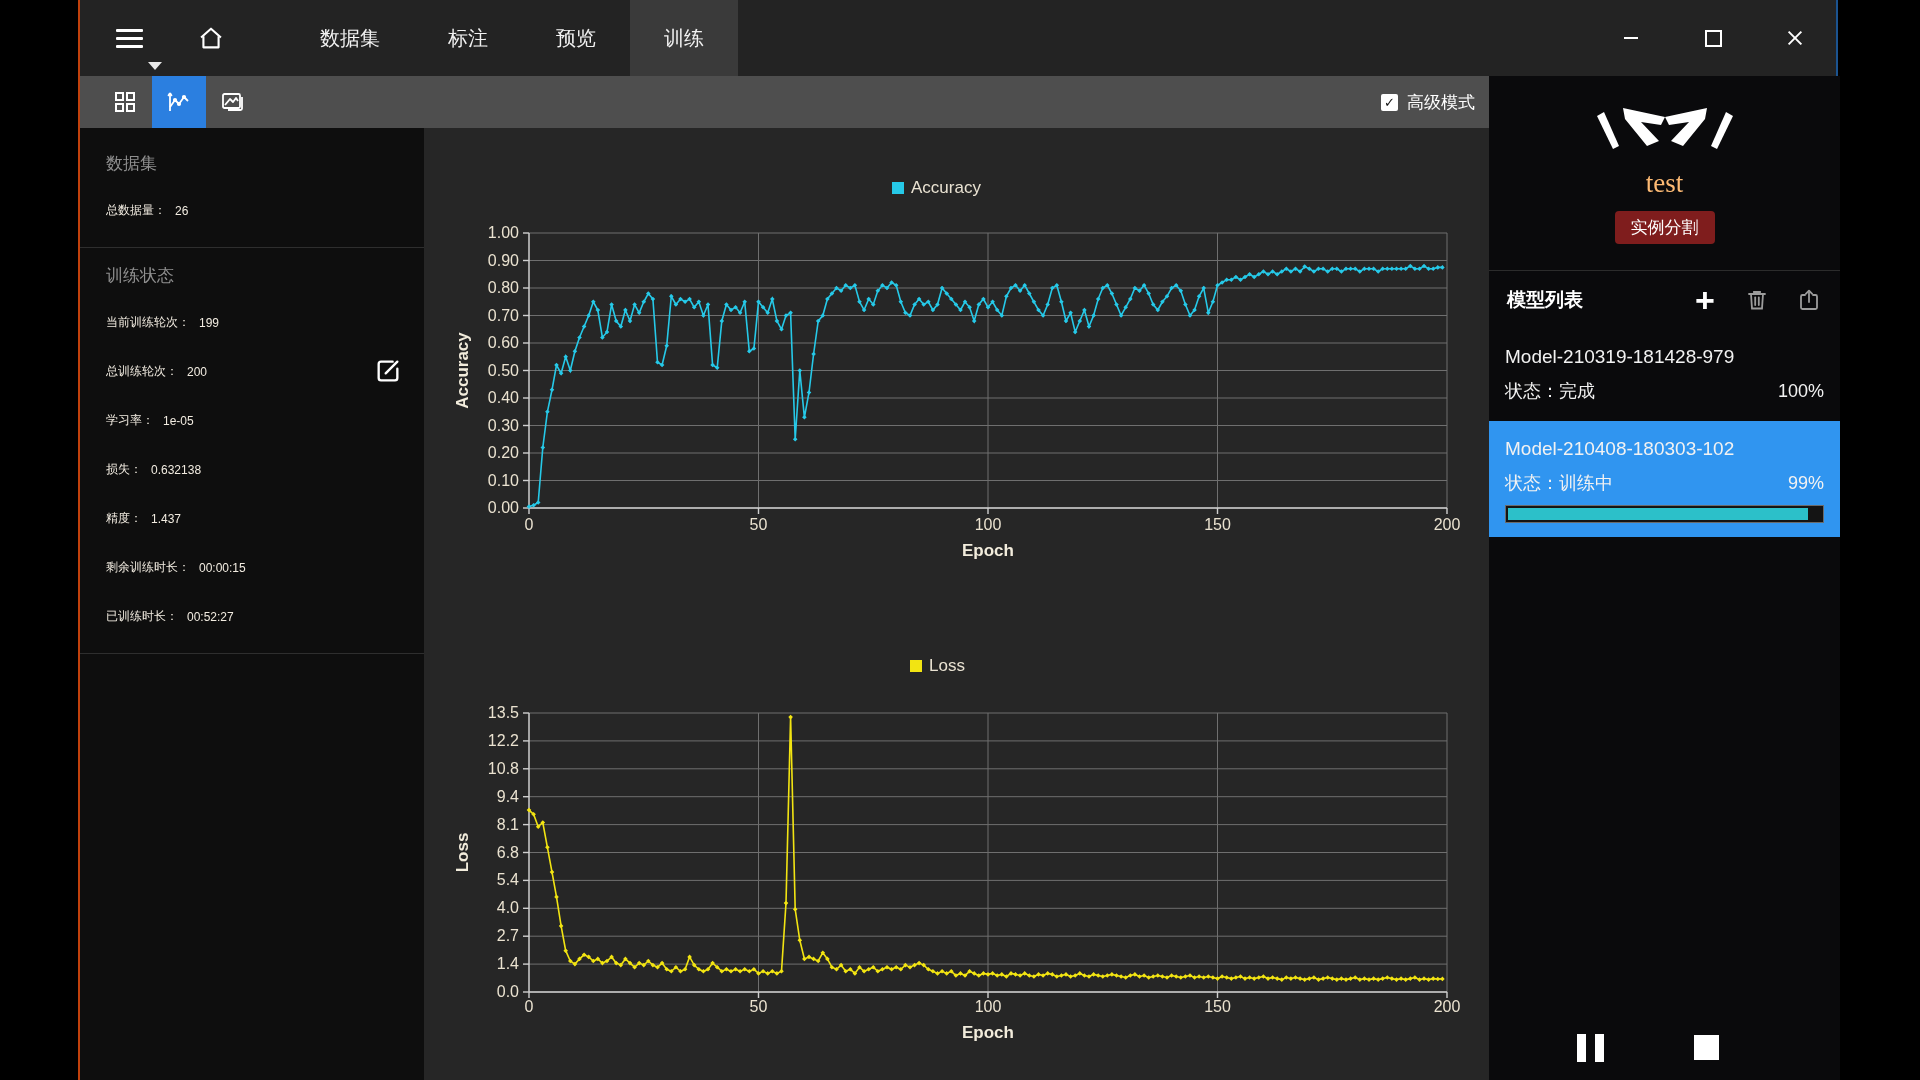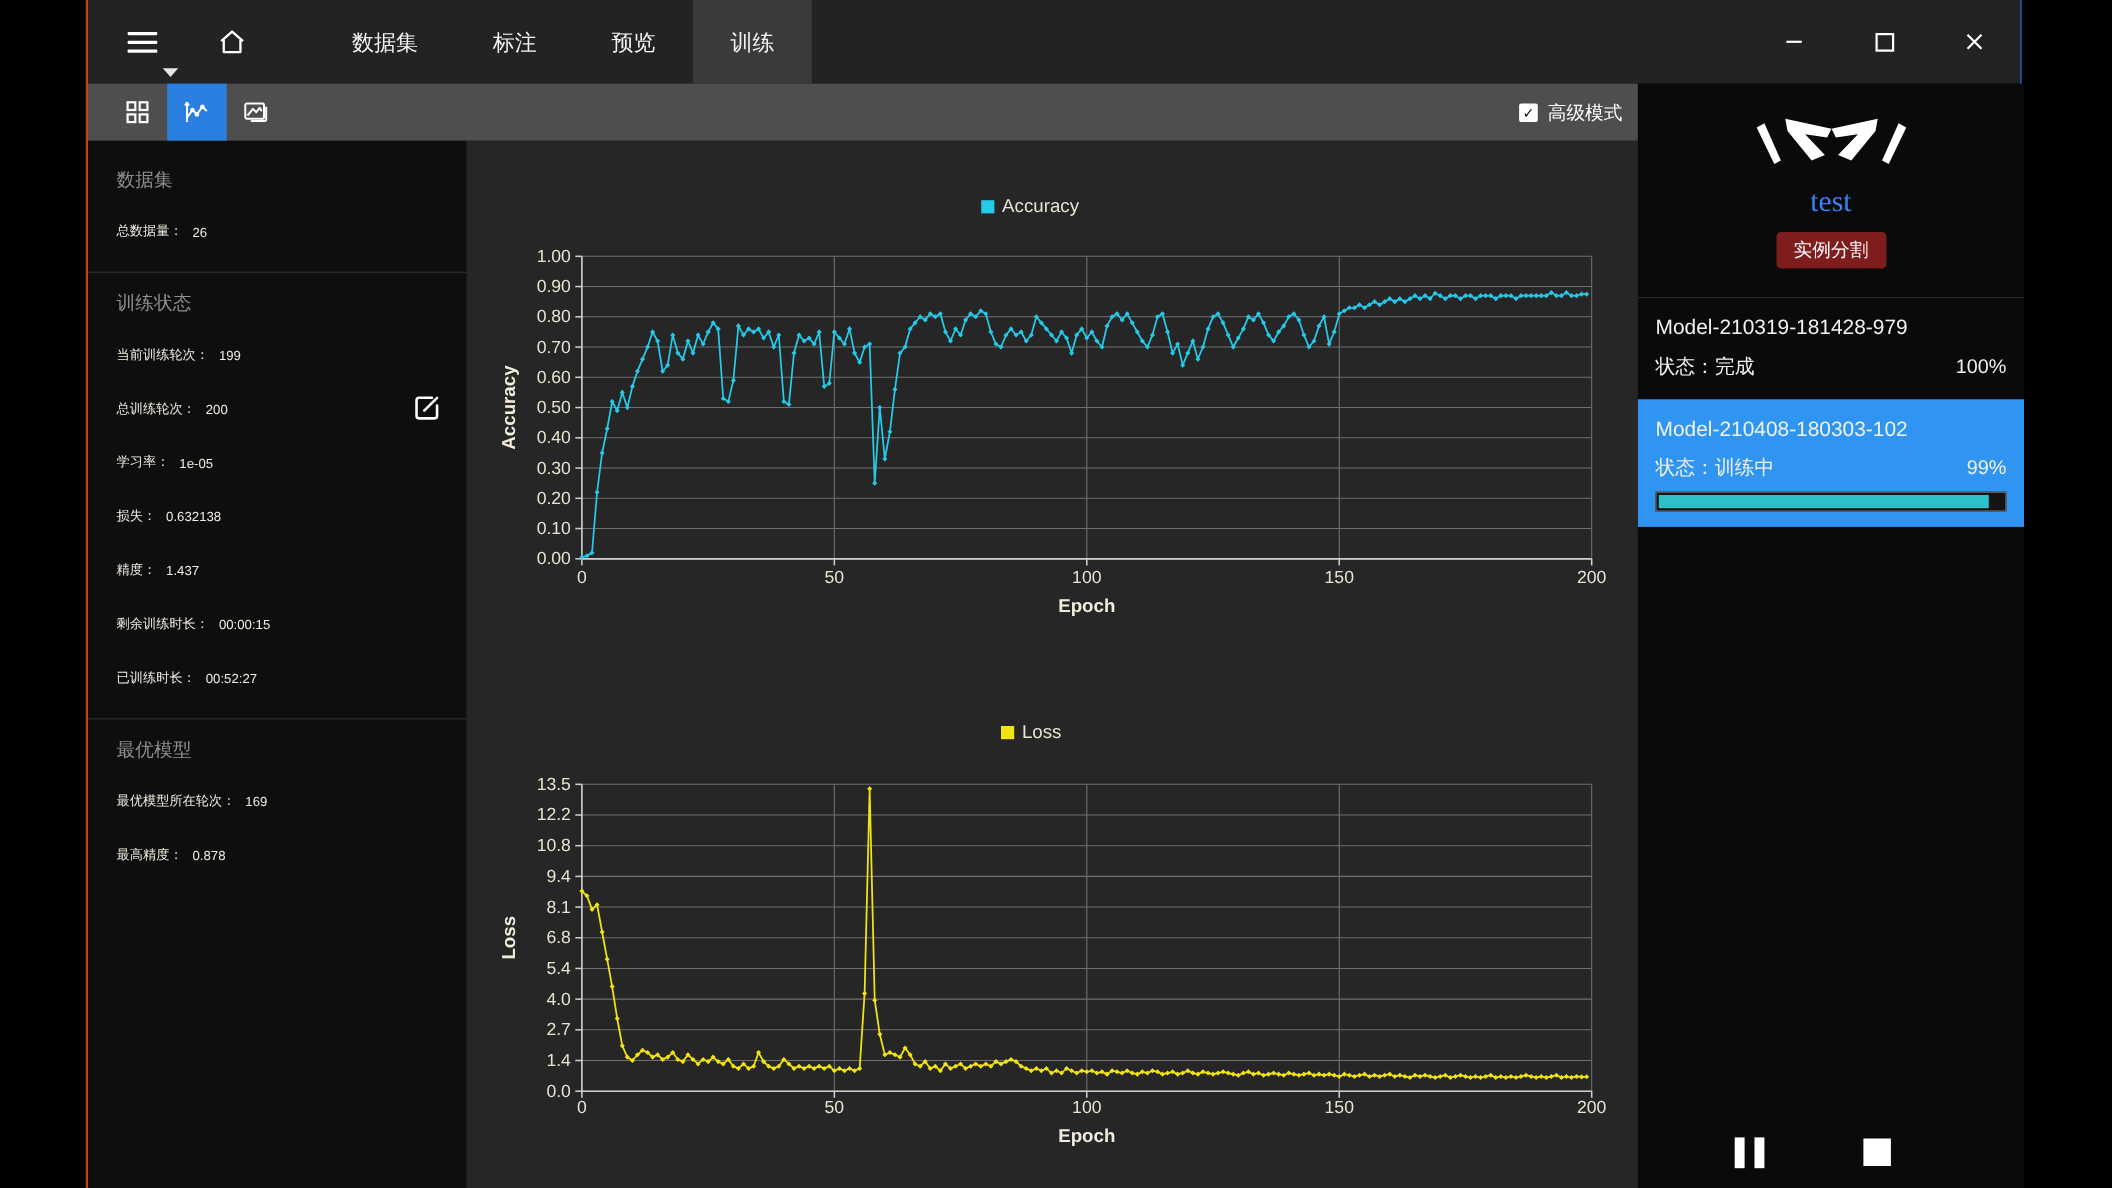--- a/index.html
+++ b/index.html
@@ -38,21 +38,21 @@
   .side-h{height:44px;line-height:44px;margin-left:26px;color:#8f8f8f;font-size:17px;}
   .srow{position:relative;height:49px;display:flex;align-items:center;margin-left:26px;color:#f2ece1;font-size:12px;}
   .srow .val{margin-left:9px;}
   .side-div{height:1px;background:#2e2e2e;}
   .edit-btn{position:absolute;right:22px;top:10px;width:28px;height:28px;cursor:pointer;}
   
   .chart-area{position:absolute;left:344px;top:128px;width:1065px;bottom:0;background:#262626;}
   
   .panel{position:absolute;left:1409px;top:76px;width:351px;bottom:0;background:#0a0a0c;}
   .logo{display:block;margin:26px auto 0;width:180px;height:60px;}
-  .project-name{text-align:center;color:#3b82f6;font-size:27px;margin-top:6px;font-family:"Liberation Serif","DejaVu Serif",serif;}
+  .project-name{text-align:center;color:#fdba74;font-size:27px;margin-top:6px;font-family:"Liberation Serif","DejaVu Serif",serif;}
   .badge{display:block;width:fit-content;margin:12px auto 0;background:#7f1d1d;color:#fff;font-size:17px;
     padding:5px 16px;border-radius:4px;cursor:pointer;}
   .panel-div{height:1px;background:#2c2c2c;margin-top:26px;}
   .list-head{display:flex;align-items:center;height:58px;padding:0 16px 0 18px;}
   .list-title{color:#fff;font-size:19px;font-weight:bold;flex:1;}
   .head-ic{width:30px;height:30px;display:flex;align-items:center;justify-content:center;cursor:pointer;margin-left:22px;}
   .plus{color:#fff;font-size:34px;font-weight:bold;line-height:26px;}
   .model-item{padding:10px 16px 14px 16px;cursor:pointer;}
   .model-item .mname{color:#f2f2f2;font-size:19px;height:36px;display:flex;align-items:center;text-align:center;}
   .model-item .mrow{display:flex;align-items:center;color:#f2f2f2;font-size:18px;height:32px;}
@@ -175,31 +175,20 @@
       <div class="srow">
         <span>剩余训练时长：</span>
         <span class="val">00:00:15</span>
       </div>
       <div class="srow">
         <span>已训练时长：</span>
         <span class="val">00:52:27</span>
       </div>
     </div>
     <div class="side-div"></div>
-    <div class="side-section">
-      <div class="side-h">最优模型</div>
-      <div class="srow">
-        <span>最优模型所在轮次：</span>
-        <span class="val">169</span>
-      </div>
-      <div class="srow">
-        <span>最高精度：</span>
-        <span class="val">0.878</span>
-      </div>
-    </div>
   </div>
 
   <div class="chart-area">
     <svg id="charts-svg" width="1065" height="952" viewBox="0 0 1065 952">
         <g>
           <line x1="105" y1="105" x2="1023" y2="105" stroke="#6f6f6f" stroke-width="1"></line>
           <line x1="99" y1="105" x2="105" y2="105" stroke="#cfcfcf" stroke-width="1.4"></line>
           <text x="95" y="110" fill="#eae2d0" font-size="16" text-anchor="end">1.00</text>
           <line x1="105" y1="132.5" x2="1023" y2="132.5" stroke="#6f6f6f" stroke-width="1"></line>
           <line x1="99" y1="132.5" x2="105" y2="132.5" stroke="#cfcfcf" stroke-width="1.4"></line>
@@ -318,20 +307,40 @@
     <svg class="logo" viewBox="0 0 140 60" fill="#fff">
       <polygon points="2,14 9,10 24,44 18,47"></polygon>
       <polygon points="28,6 70,15 66,23 46,20 64,39 52,44 30,17"></polygon>
       <polygon points="112,6 70,15 74,23 94,20 76,39 88,44 110,17"></polygon>
       <polygon points="138,14 131,10 116,44 122,47"></polygon>
     </svg>
     <div class="project-name">test</div>
     <div class="badge">实例分割</div>
     <div class="panel-div"></div>
 
+    <div class="list-head">
+      <span class="list-title">模型列表</span>
+      <span class="head-ic plus">+</span>
+      <span class="head-ic">
+        <svg width="24" height="24" viewBox="0 0 24 24" fill="none" stroke="#9c9c9c" stroke-width="1.8" stroke-linecap="round">
+          <path d="M4 6 H20"></path>
+            <path d="M9 6 V4 H15 V6"></path>
+          <path d="M6 6 L7 20.5 H17 L18 6"></path>
+            <path d="M10.2 9.5 V17"></path>
+            <path d="M13.8 9.5 V17"></path>
+        </svg>
+      </span>
+      <span class="head-ic">
+        <svg width="24" height="24" viewBox="0 0 24 24" fill="none" stroke="#9c9c9c" stroke-width="1.8" stroke-linecap="round" stroke-linejoin="round">
+          <path d="M8 7 H5.5 a1.5 1.5 0 0 0 -1.5 1.5 v11 a1.5 1.5 0 0 0 1.5 1.5 h13 a1.5 1.5 0 0 0 1.5 -1.5 v-11 a1.5 1.5 0 0 0 -1.5 -1.5 H16"></path>
+          <path d="M12 14 V2.8"></path>
+            <path d="M8.8 5.8 L12 2.6 L15.2 5.8"></path>
+        </svg>
+      </span>
+    </div>
 
     <div class="model-item">
       <div class="mname">Model-210319-181428-979</div>
       <div class="mrow">
         <span>状态：</span>
         <span>完成</span>
         <span class="pct">100%</span>
       </div>
     </div>
 

